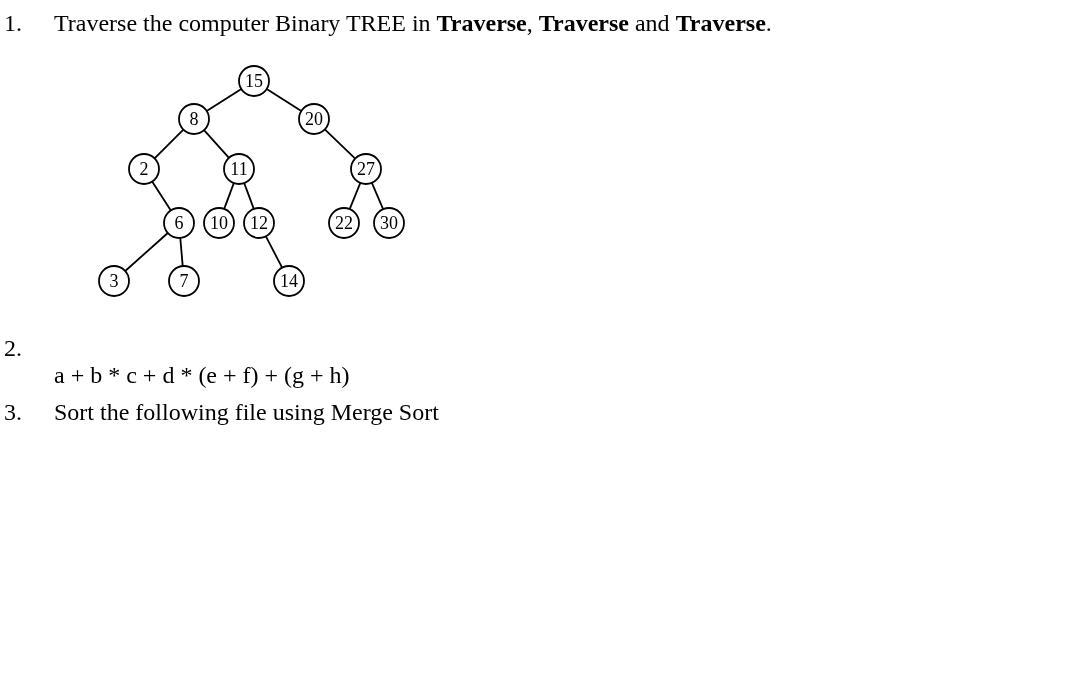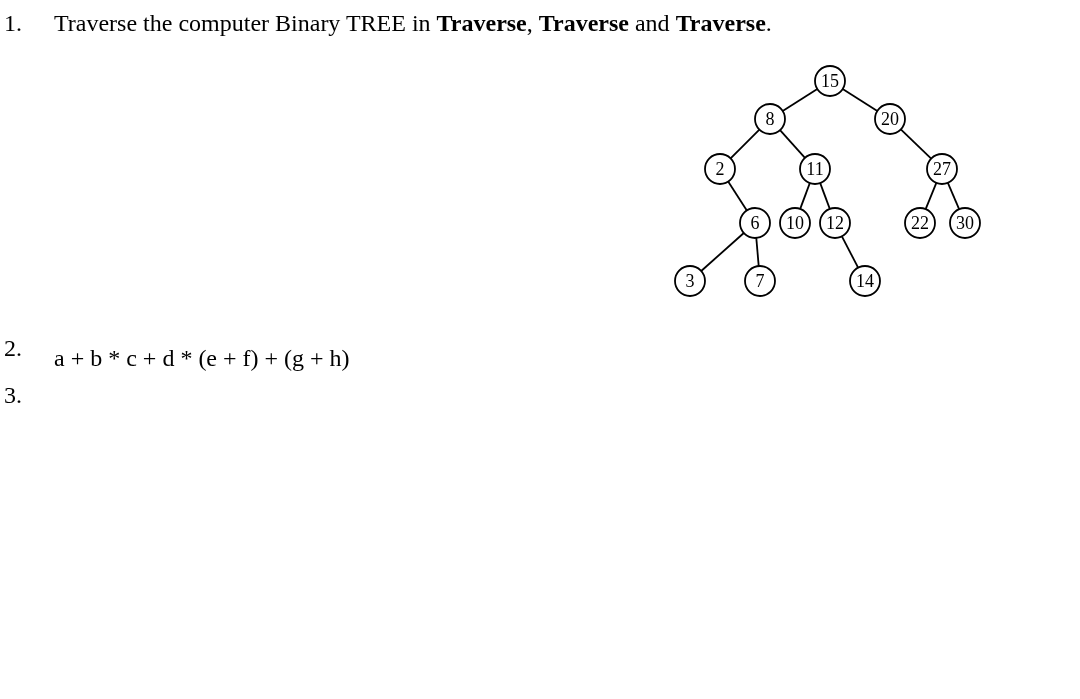--- a/index.html
+++ b/index.html
@@ -26,25 +26,25 @@
   .question-num {
     width: 50px;
     flex-shrink: 0;
     text-align: left;
     padding-left: 4px;
   }
   .question-body {
     flex: 1;
   }
   .subline {
-    margin-top: 10px;
+    margin-top: 27px;
   }
   .diagram-wrap {
     display: flex;
-    justify-content: flex-end;
+    justify-content: flex-start;
     margin: 24px 0 24px 0;
     padding-right: 50px;
   }
   .tree-svg {
     display: block;
   }
   .node circle {
     fill: #fff;
     stroke: #000;
     stroke-width: 1.8;
@@ -151,16 +151,17 @@
   <li class="question-item">
     <div class="question-num">2.</div>
     <div class="question-body">
       <div class="subline">a + b * c + d * (e + f) + (g + h)</div>
     </div>
   </li>
 
   <li class="question-item">
     <div class="question-num">3.</div>
     <div class="question-body">
+      <div>Sort the following file using Merge Sort</div>
     </div>
   </li>
 
 </ol>
 
 </body></html>

